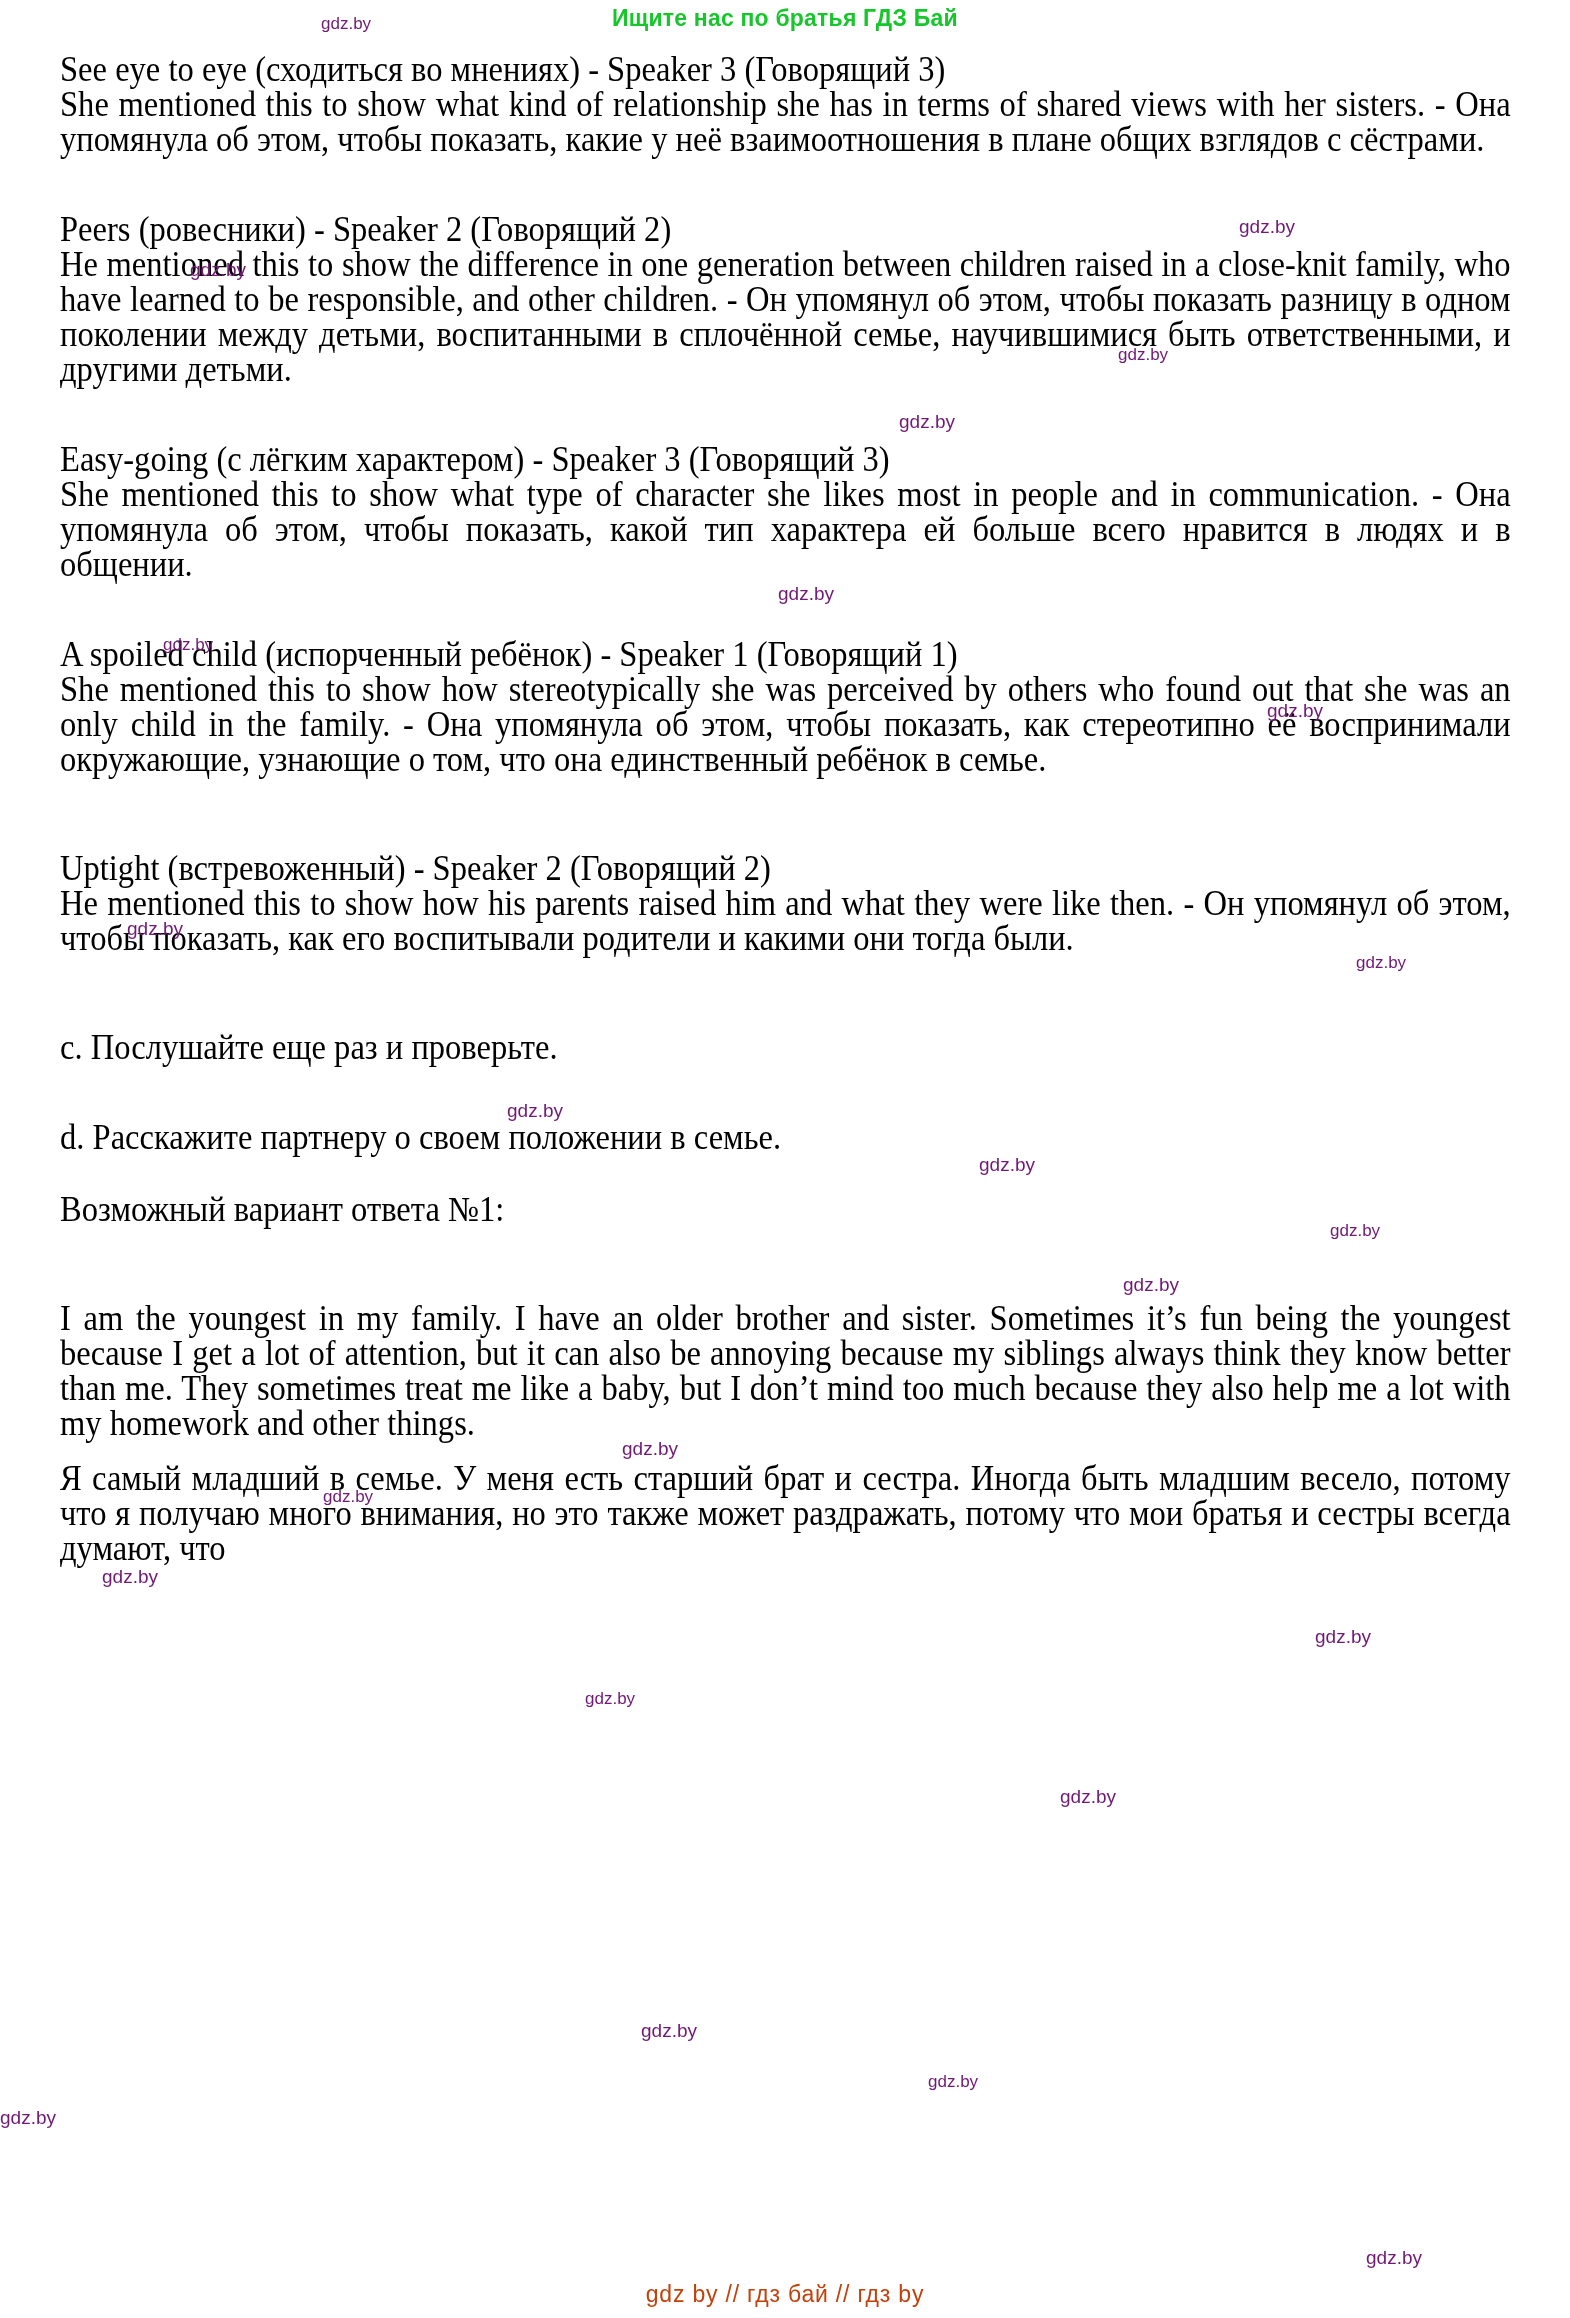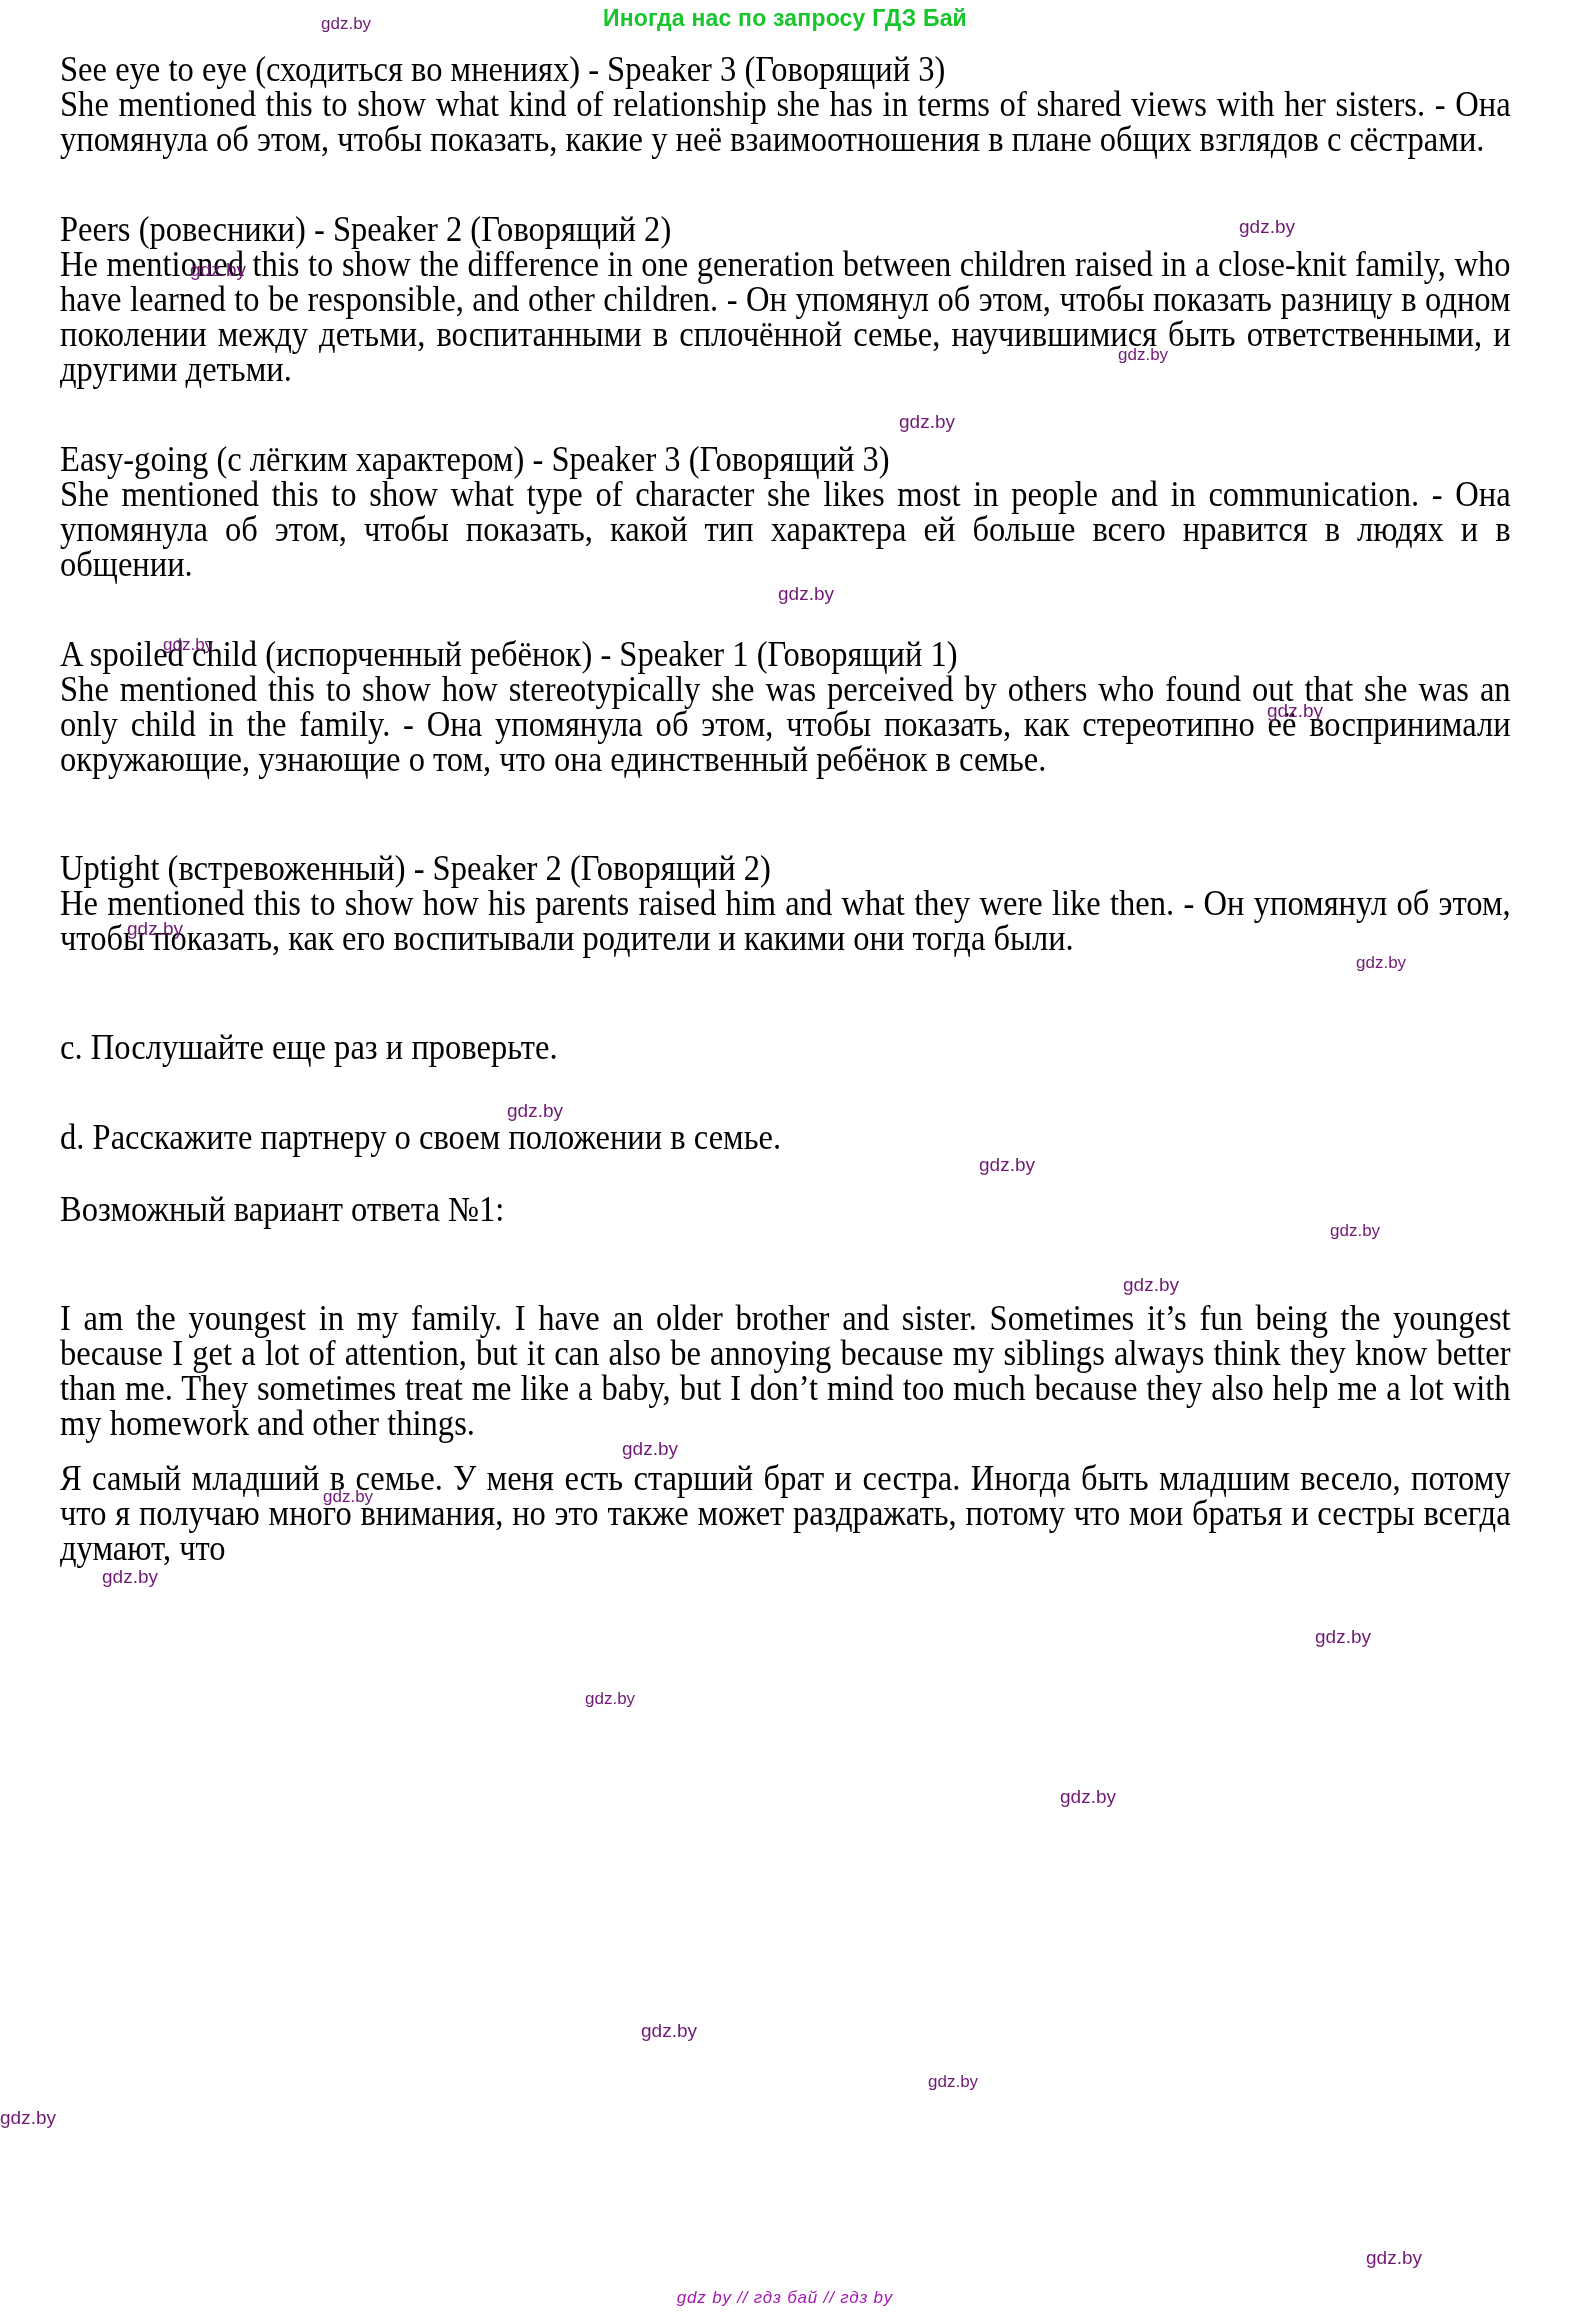--- a/index.html
+++ b/index.html
@@ -68,32 +68,31 @@
   .gap-l  { height: 55px; }
   .gap-xl { height: 74px; }
 
   
   .footer {
     position: absolute;
     left: 0; right: 0;
     bottom: 10.7px;
     text-align: center;
     font-family: "Liberation Sans", "DejaVu Sans", sans-serif;
-    font-size: 17px;
-    color: #a21caf;
+    font-size: 23px;
+    color: #c2410c;
     letter-spacing: 0.8px;
-    font-style: italic;
   }
 </style>
 </head>
 <body>
 
 <div id="page">
 
-  <div class="banner">Иногда нас по запросу ГДЗ Бай</div>
+  <div class="banner">Ищите нас по братья ГДЗ Бай</div>
 
   <div class="col">
 
     <p class="para">See eye to eye (сходиться во мнениях) - Speaker 3 (Говорящий 3)</p>
     <p class="para"><span>She mentioned this to show what kind of relationship she has in terms of shared views with her sisters.</span> <span>- Она упомянула об этом, чтобы показать, какие у неё взаимоотношения в плане общих взглядов с сёстрами.</span></p>
 
     <div class="gap-l"></div>
 
     <p class="para">Peers (ровесники) - Speaker 2 (Говорящий 2)</p>
     <p class="para"><span>He mentioned this to show the difference in one generation between children raised in a close-knit family, who have learned to be responsible, and other children.</span> <span>- Он упомянул об этом, чтобы показать разницу в одном поколении между детьми, воспитанными в сплочённой семье, научившимися быть ответственными, и другими детьми.</span></p>

